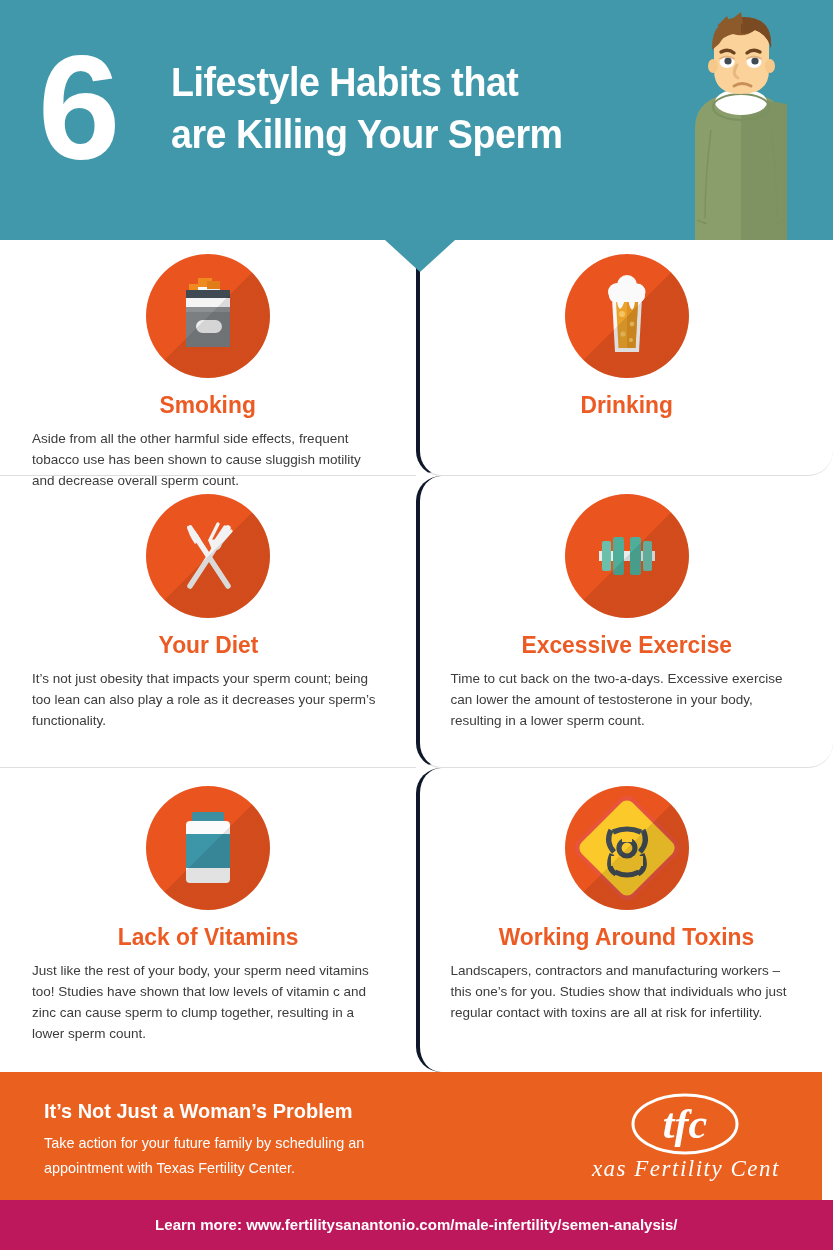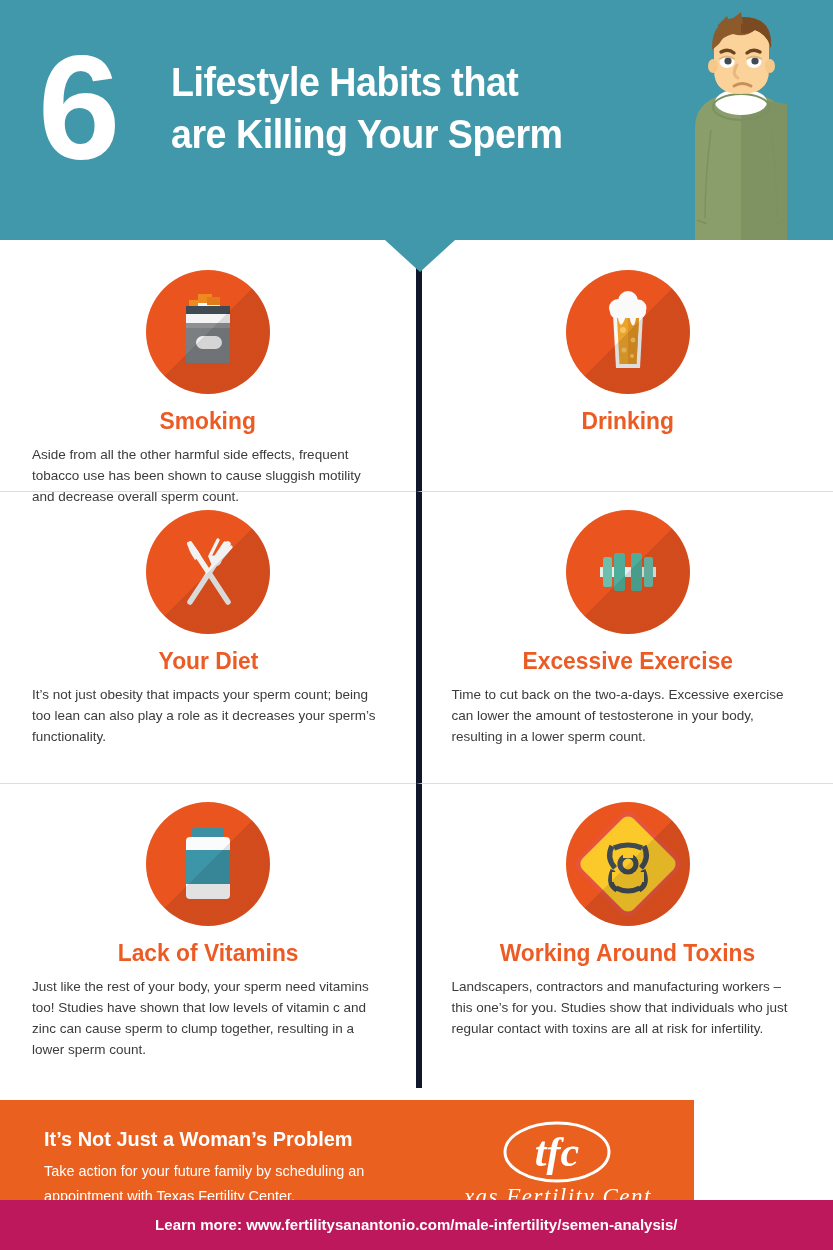--- a/index.html
+++ b/index.html
@@ -42,28 +42,27 @@
 
   
   .man { position:absolute; right:32px; top:8px; width:120px; height:232px; }
 
   
   .grid {
     position:absolute; left:0; top:240px; width:833px; height:832px;
     display:grid;
     grid-template-columns: 416px 417px;
     grid-template-rows: 236px 292px 304px;
-    margin-top: 16px;
   }
   .cell {
     position:relative;
     padding: 0 28px;
     display:flex; flex-direction:column; align-items:center;
   }
-  .cell.right { border-left: 6px solid #0f172a; }
+  .cell.right { border-left: 4px solid #0f172a; border-radius: 25px; }
   .cell.row1, .cell.row2 { border-bottom: 1px solid #dedede; }
 
   .icon-circle {
     position:relative;
     width: 124px; height: 124px; border-radius: 50%;
     background: #e9541f;
     overflow: hidden;
     margin-top: 14px;
     flex: 0 0 auto;
   }
@@ -79,21 +78,21 @@
     margin-top: 12px; text-align:center;
     transform: scaleX(0.95);
   }
   .cell-body {
     color:#3b3b3b; font-size:13.5px; line-height:21px;
     text-align:left; margin-top: 8px; max-width: 352px;
   }
 
   
   .cta {
-    position:absolute; left:0; top:1100px; width:694px; height:128px;
+    position:absolute; left:0; top:1072px; width:822px; height:128px;
     background:#e9601f;
   }
   .cta-head {
     position:absolute; left:44px; top:26px;
     color:#ffffff; font-weight:700; font-size:21px; line-height:26px;
     transform: scaleX(0.95); transform-origin:left center;
   }
   .cta-sub {
     position:absolute; left:44px; top:58px; width:420px;
     color:#ffffff; font-size:15px; line-height:25px;

